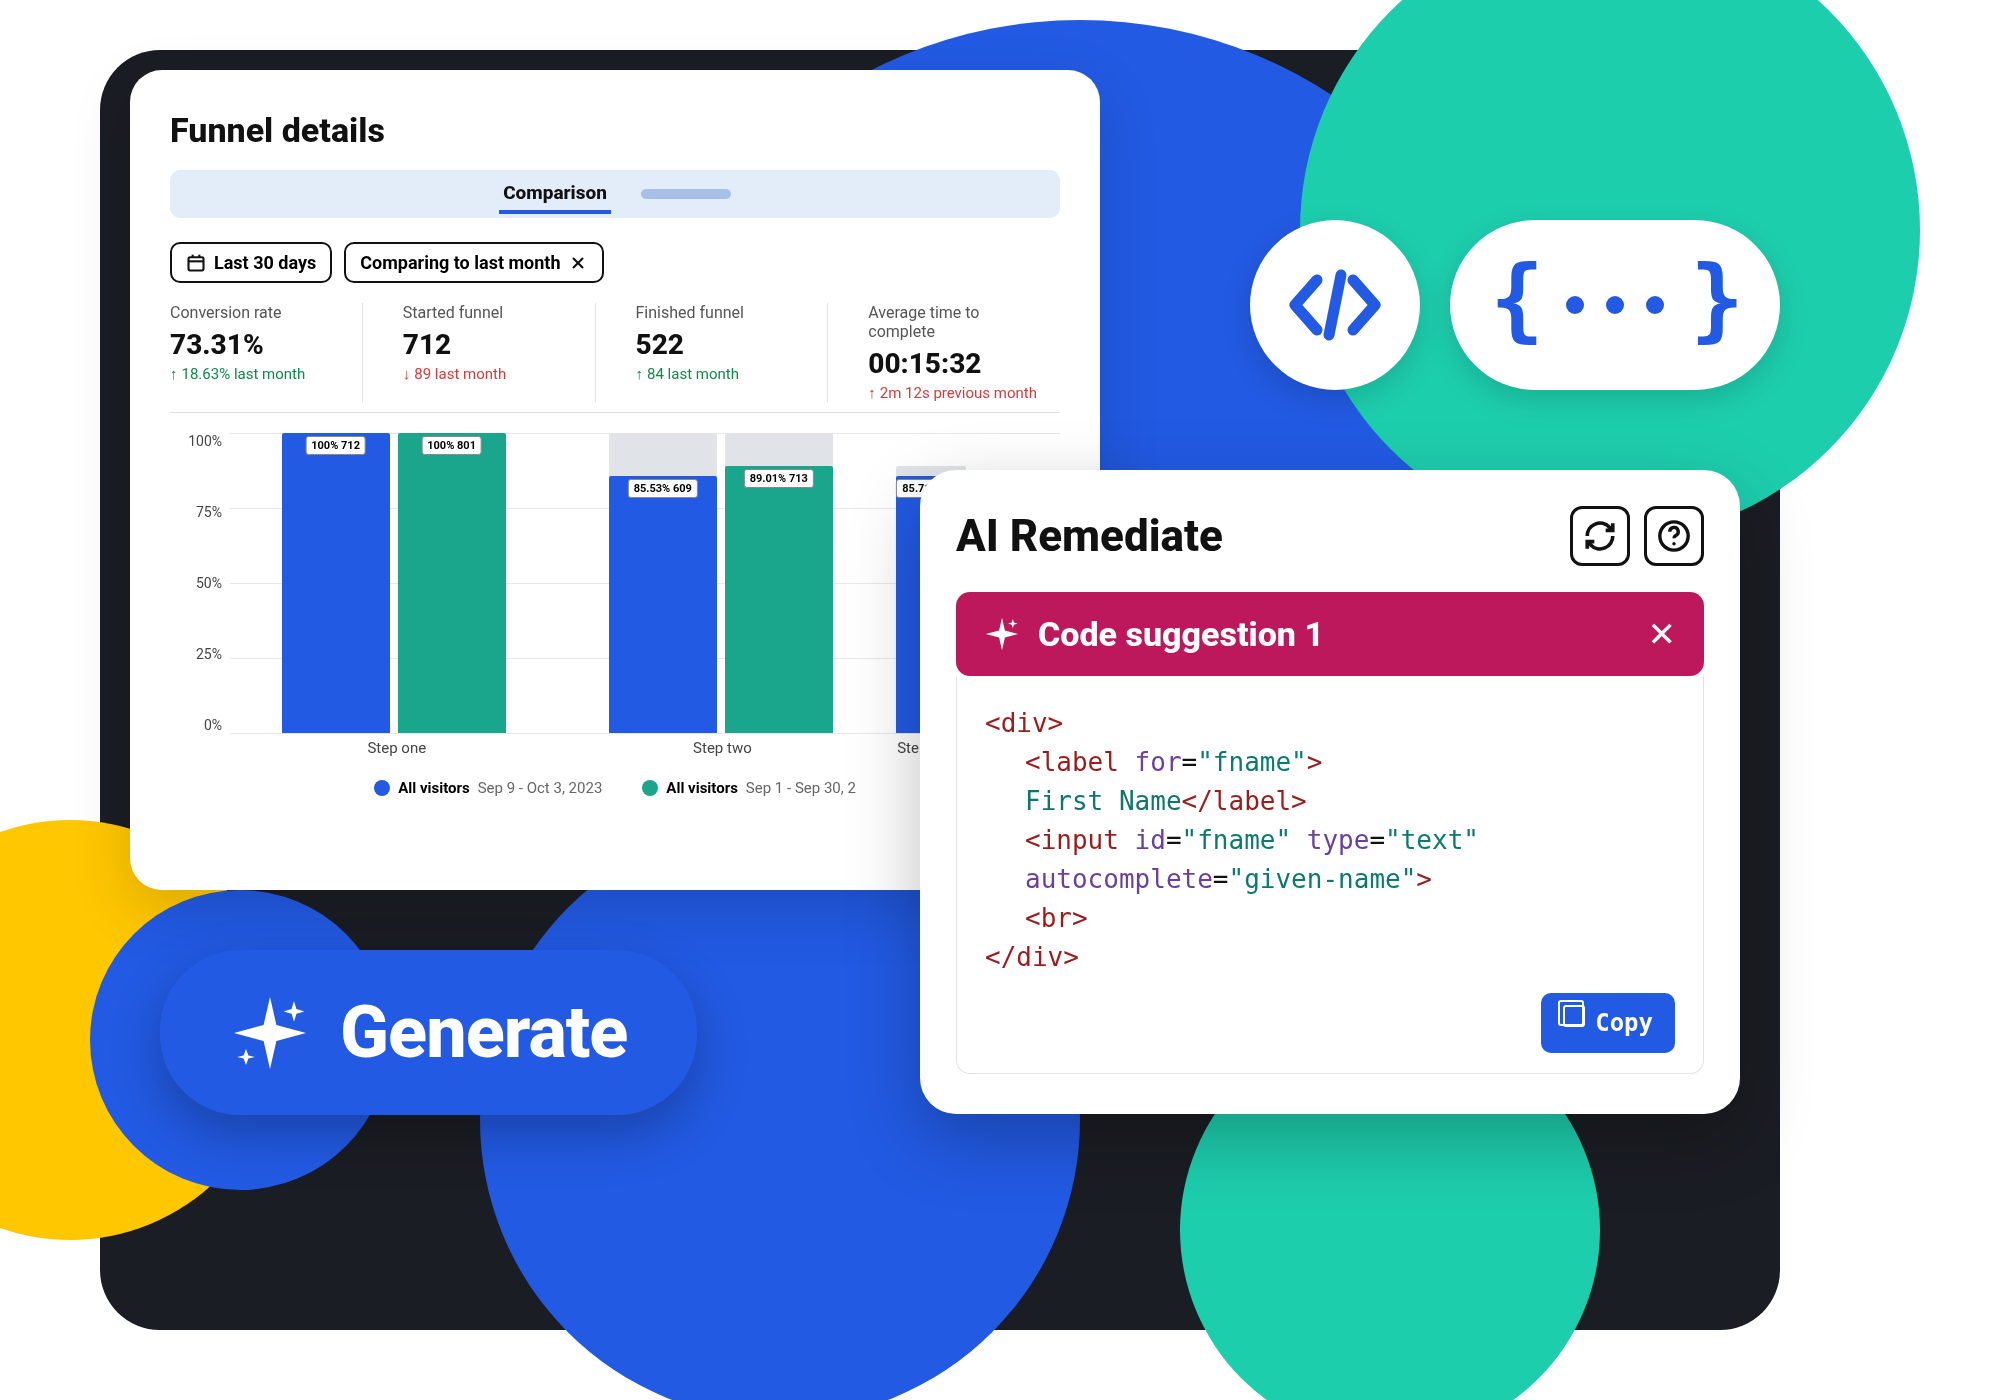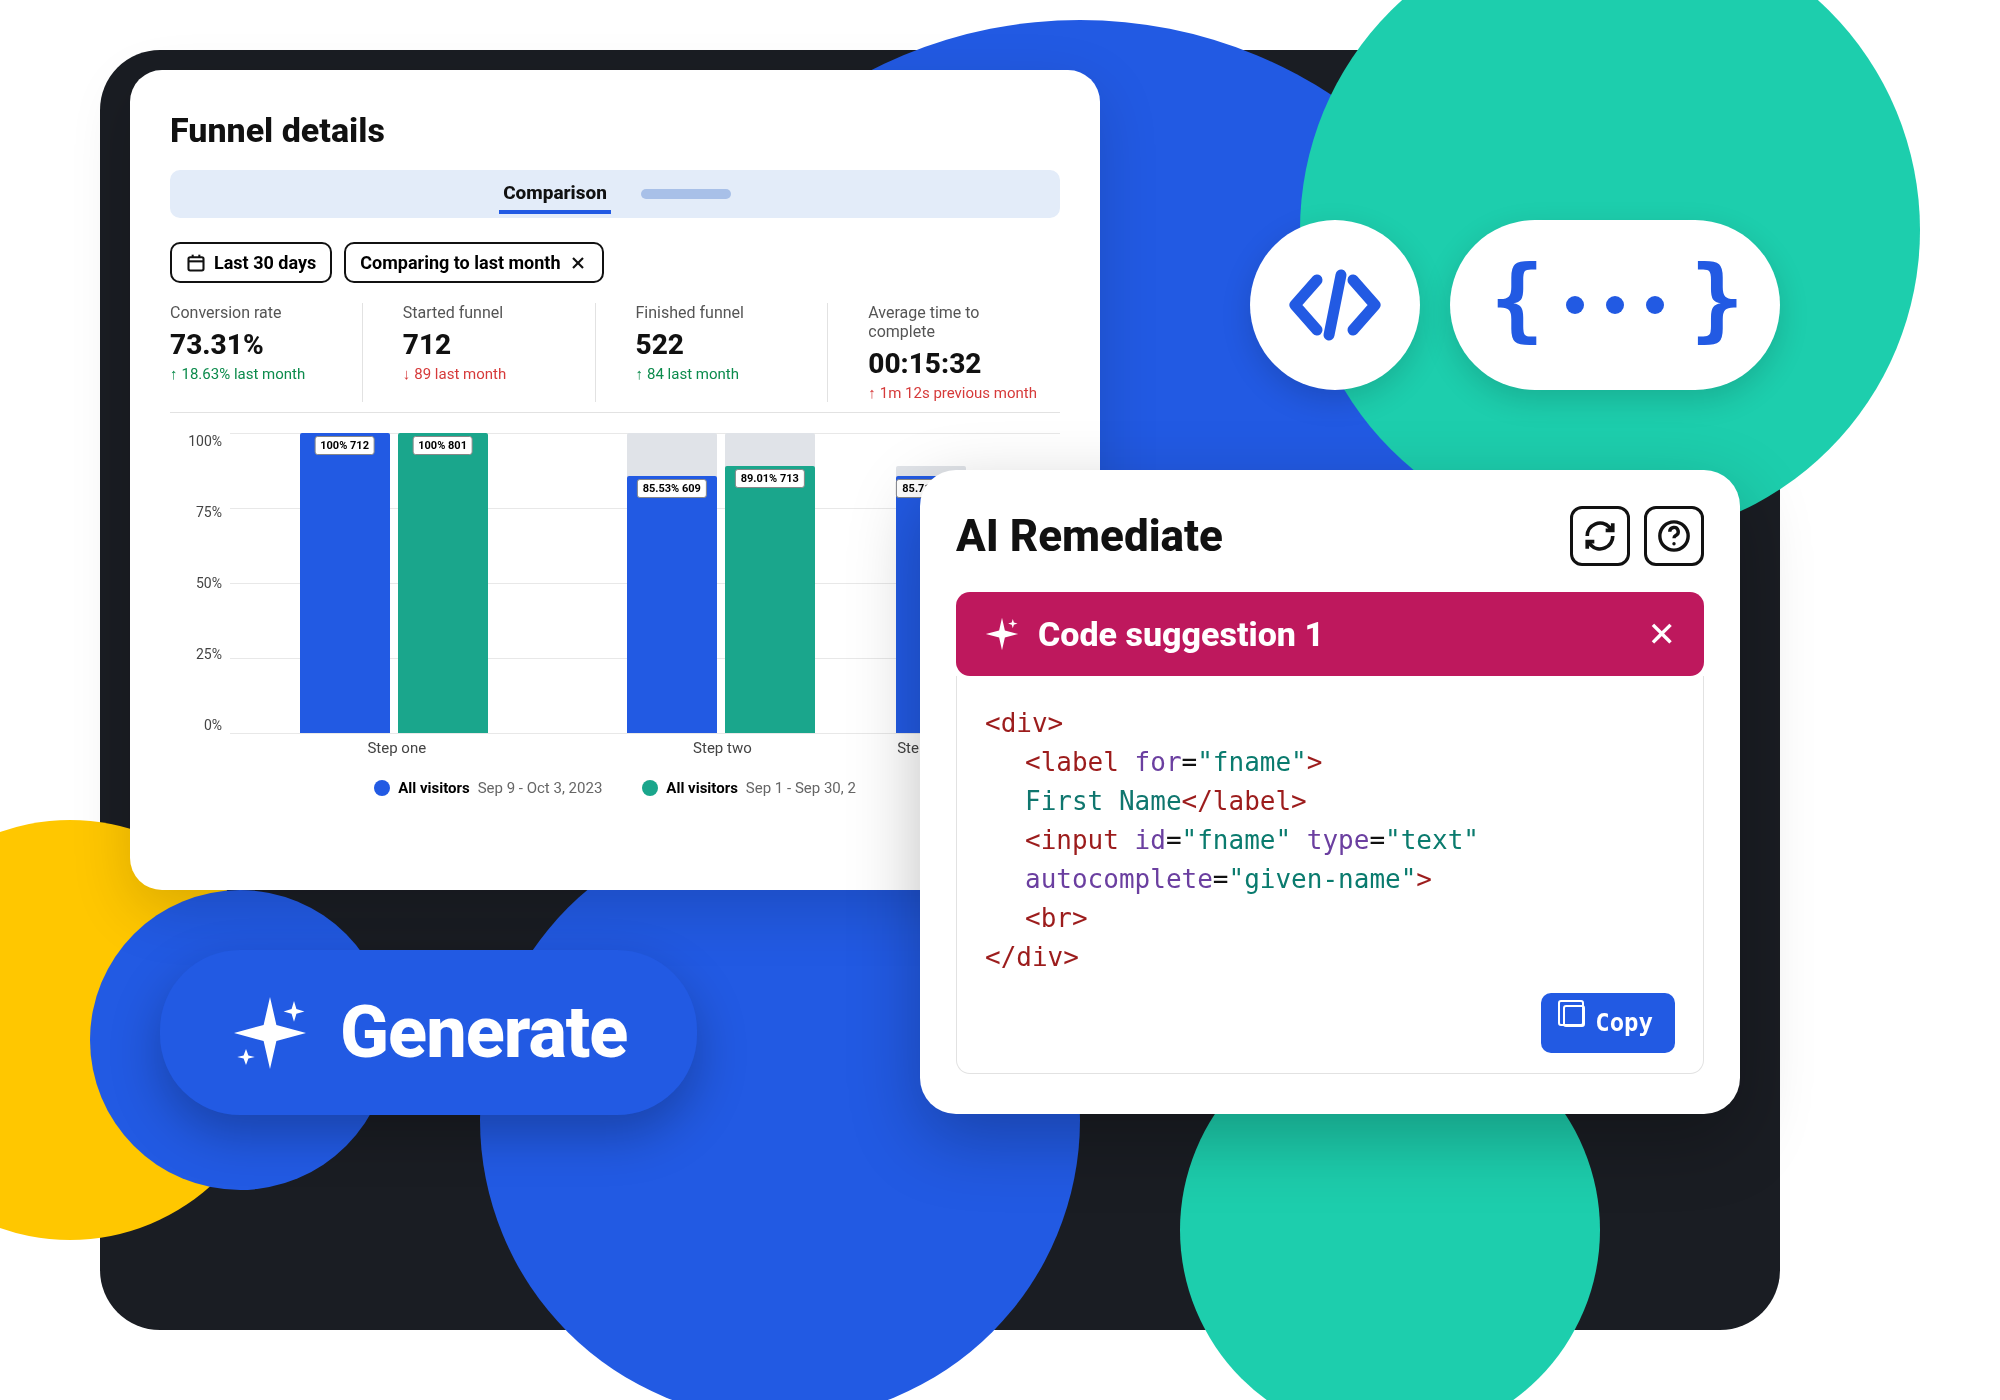--- a/index.html
+++ b/index.html
@@ -34,21 +34,21 @@
 .delta-down { color: #D63A3A; }
 
 .chart-area { display: flex; height: 330px; margin-bottom: 8px; }
 .y-axis { width: 60px; display: flex; flex-direction: column; justify-content: space-between; padding-bottom: 30px; }
 .y-tick { font-size: 14px; color: #444; text-align: right; padding-right: 8px; }
 .plot { flex: 1; position: relative; }
 .gridlines { position: absolute; left: 0; right: 0; top: 0; bottom: 30px; }
 .grid-line { position: absolute; left: 0; right: 0; height: 1px; background: #E8E8E8; }
 .bars { position: absolute; left: 0; right: 0; top: 0; bottom: 30px; display: flex; }
 .bar-group { flex: 1; display: flex; align-items: flex-end; justify-content: center; gap: 8px; }
-.bar-wrap { width: 90px; height: 100%; position: relative; display: flex; align-items: flex-end; }
+.bar-wrap { width: 108px; height: 100%; position: relative; display: flex; align-items: flex-end; }
 .bar-bg { position: absolute; bottom: 0; left: 0; right: 0; background: #E0E3E8; border-radius: 2px 2px 0 0; }
 .bar { position: absolute; bottom: 0; left: 0; right: 0; border-radius: 2px 2px 0 0; }
 .bar-blue { background: #225AE3; }
 .bar-teal { background: #1AA68C; }
 .bar-label { position: absolute; left: 50%; transform: translateX(-50%); background: #fff; border: 1px solid #888; border-radius: 3px; font-size: 11px; font-weight: 700; padding: 2px 5px; white-space: nowrap; }
 .x-labels { position: absolute; left: 4px; right: 0; bottom: 0; display: flex; height: 30px; }
 .x-label { flex: 1; text-align: center; font-size: 15px; color: #444; padding-top: 6px; }
 
 .legend-row { display: flex; justify-content: center; gap: 40px; margin-top: 16px; }
 .legend-item { display: flex; align-items: center; gap: 8px; font-size: 15px; }
@@ -155,21 +155,21 @@
       <div class="stat-delta delta-up">
           <span>↑</span> 
           <span>84 last month</span>
         </div>
     </div>
     <div class="stat">
       <div class="stat-label">Average time to complete</div>
       <div class="stat-value">00:15:32</div>
       <div class="stat-delta delta-down">
           <span>↑</span> 
-          <span>1m 12s previous month</span>
+          <span>2m 12s previous month</span>
         </div>
     </div>
   </div>
 
   <div class="chart-area">
     <div class="y-axis">
       <div class="y-tick">100%</div>
       <div class="y-tick">75%</div>
       <div class="y-tick">50%</div>
       <div class="y-tick">25%</div>

